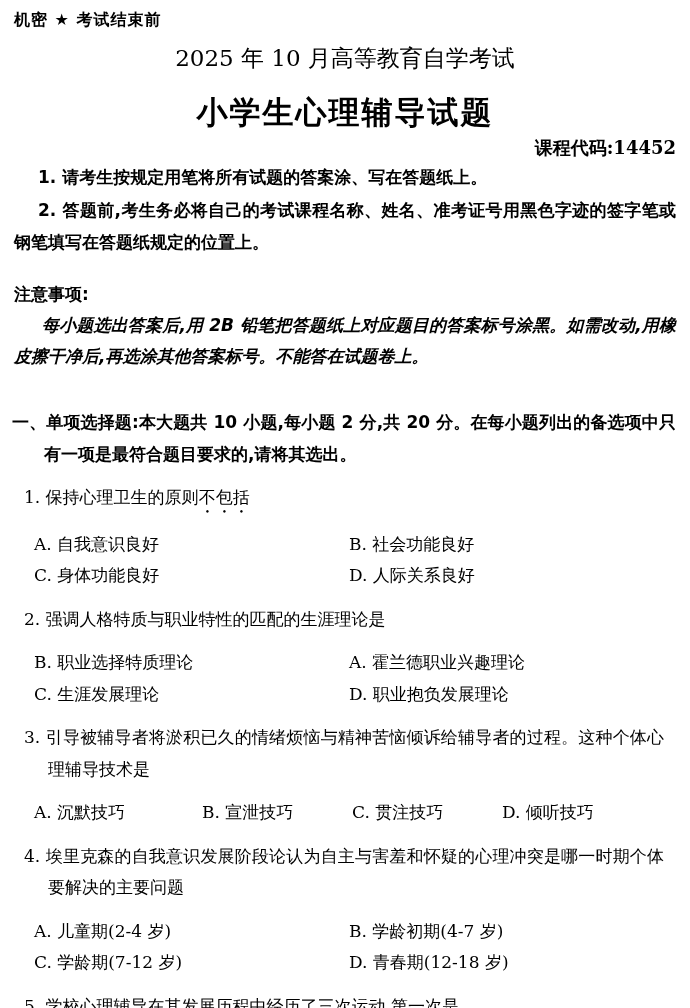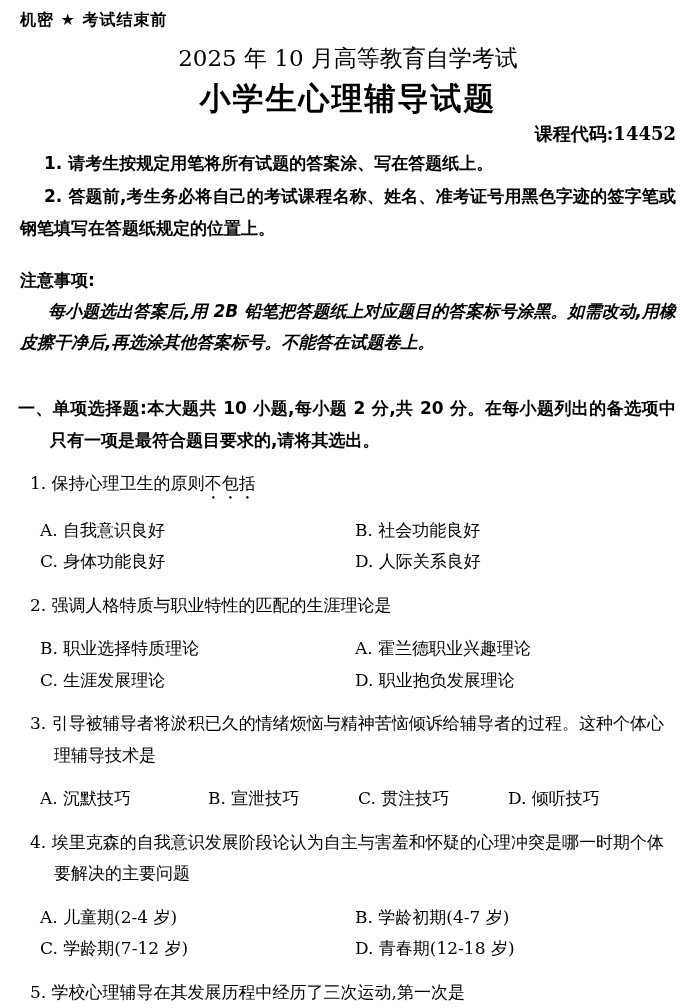--- a/index.html
+++ b/index.html
@@ -10,21 +10,21 @@
   }
   body {
     width: 690px;
     height: 1008px;
     overflow: hidden;
     font-family: "DejaVu Serif", serif;
     font-size: 17px;
     line-height: 31px;
   }
   .page {
-    padding: 8px 14px 0 20px;
+    padding: 8px 14px 0 14px;
     box-sizing: border-box;
     width: 690px;
     height: 1008px;
   }
   .classification {
     font-family: "DejaVu Sans", sans-serif;
     font-weight: bold;
     font-size: 16px;
     line-height: 24px;
     letter-spacing: 1px;
@@ -35,21 +35,21 @@
     font-weight: normal;
     line-height: 30px;
     margin-top: 11px;
   }
   .exam-title {
     text-align: center;
     font-family: "DejaVu Sans", sans-serif;
     font-weight: bold;
     font-size: 31px;
     line-height: 40px;
-    margin-top: 5px;
+    margin-top: 19px;
     letter-spacing: 2px;
   }
   .course-code {
     text-align: right;
     font-weight: bold;
     font-size: 18px;
     line-height: 26px;
     margin-top: 3px;
   }
   .instructions {

